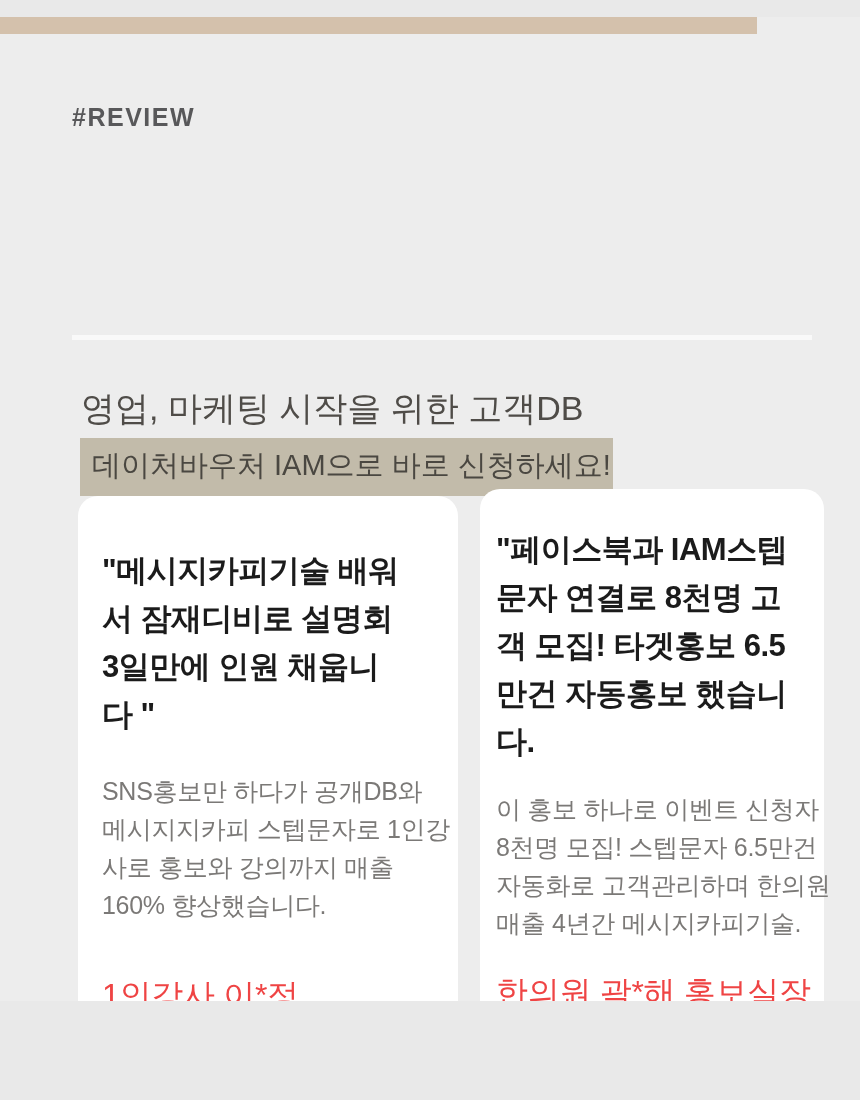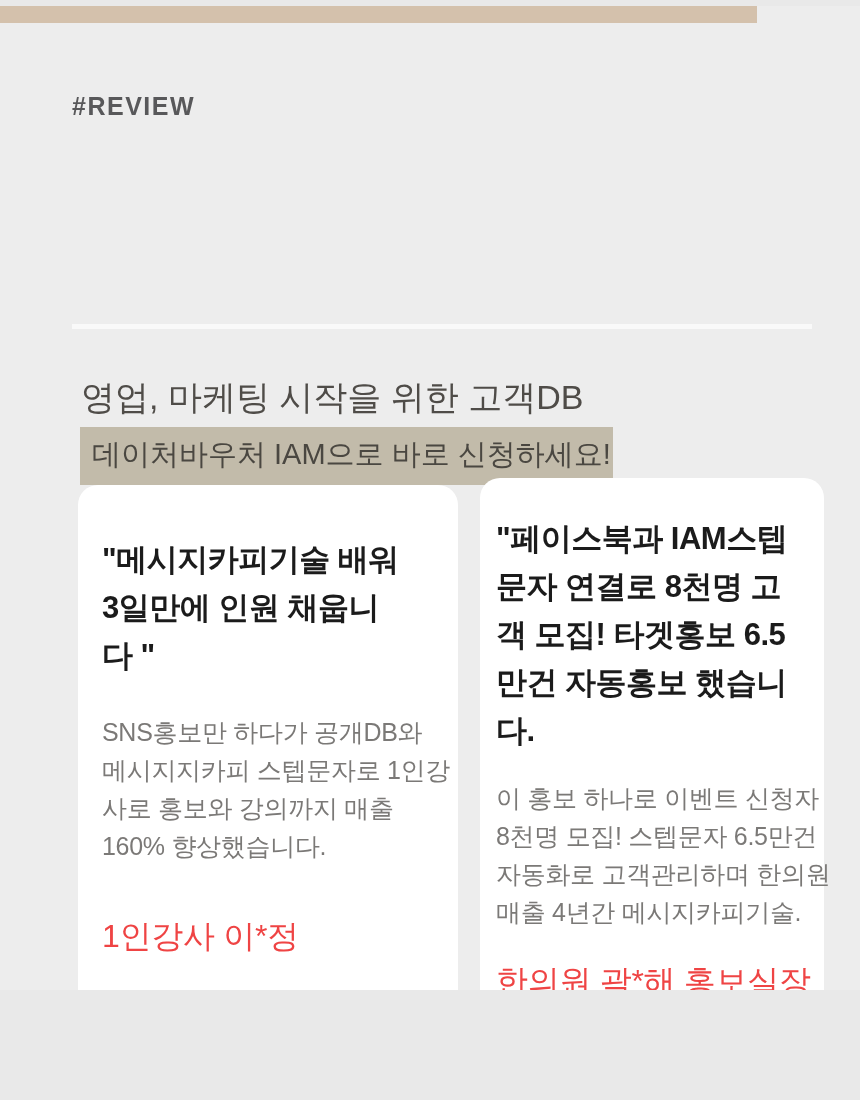--- a/index.html
+++ b/index.html
@@ -5,21 +5,21 @@
   html,body{margin:0;padding:0;}
   body{
     font-family:"Liberation Sans","DejaVu Sans",sans-serif;
     background:#e9e9e9;
   }
   #canvas{
     position:relative;
     width:860px;height:984px;
     background:#ededed;
     overflow:hidden;
-    margin:6px auto;
+    margin:17px auto;
   }
   
   .top-bar{
     position:absolute;left:0;top:0;
     width:757px;height:17px;
     background:#d4c1ac;
   }
   .bottom-bar{
     position:absolute;left:100px;top:1083px;
     width:760px;height:17px;
@@ -118,20 +118,21 @@
 
   <div class="divider"></div>
 
   <div class="subtitle">영업, 마케팅 시작을 위한 고객DB</div>
 
   <div class="cta-highlight">데이처바우처 IAM으로 바로 신청하세요!</div>
 
   <div class="card card-left">
     <div class="quote">
       <div>"메시지카피기술 배워</div>
+      <div>서 잠재디비로 설명회</div>
       <div>3일만에 인원 채웁니</div>
       <div>다 "</div>
     </div>
     <div class="body-text">
       <div>SNS홍보만 하다가 공개DB와</div>
       <div>메시지지카피 스텝문자로 1인강</div>
       <div>사로 홍보와 강의까지 매출</div>
       <div>160% 향상했습니다.</div>
     </div>
     <div class="attribution">1인강사 이*정</div>

